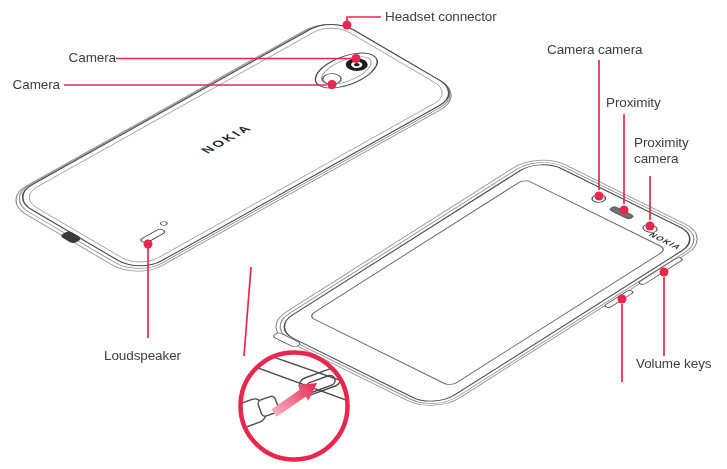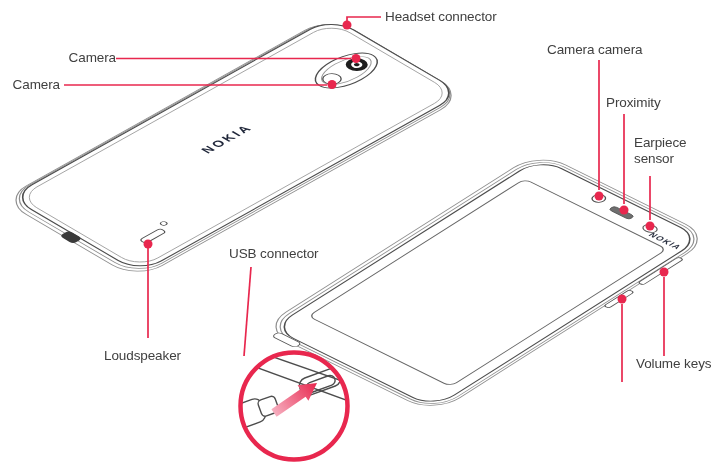--- a/index.html
+++ b/index.html
@@ -109,18 +109,17 @@
         <polygon points="271.4,409.3 276.6,416.7 305.6,396.7 308.4,400.8 317,383 297.6,385.2 300.4,389.3" fill="url(#arrowGrad)" stroke="none"></polygon>
       </g>
       <circle cx="294" cy="406" r="53.5" fill="none" stroke="#e8274e" stroke-width="4.5"></circle>
     </g>
   </svg>
 
   <div class="callout-label" style="left:385px;top:9px">Headset connector</div>
   <div class="callout-label r" style="right:611px;top:50px">Camera</div>
   <div class="callout-label r" style="right:667px;top:77px">Camera</div>
   <div class="callout-label" style="left:104px;top:348px">Loudspeaker</div>
-  <div class="callout-label" style="left:229px;top:246px">USB connector</div>
   <div class="callout-label" style="left:547px;top:42px">Camera camera</div>
   <div class="callout-label" style="left:606px;top:95px">Proximity</div>
-  <div class="callout-label wrap" style="left:634px;top:135px;width:84px">Earpiece sensor</div>
+  <div class="callout-label wrap" style="left:634px;top:135px;width:84px">Proximity camera</div>
   <div class="callout-label" style="left:636px;top:356px">Volume keys</div>
 </div>
 
 </body></html>

